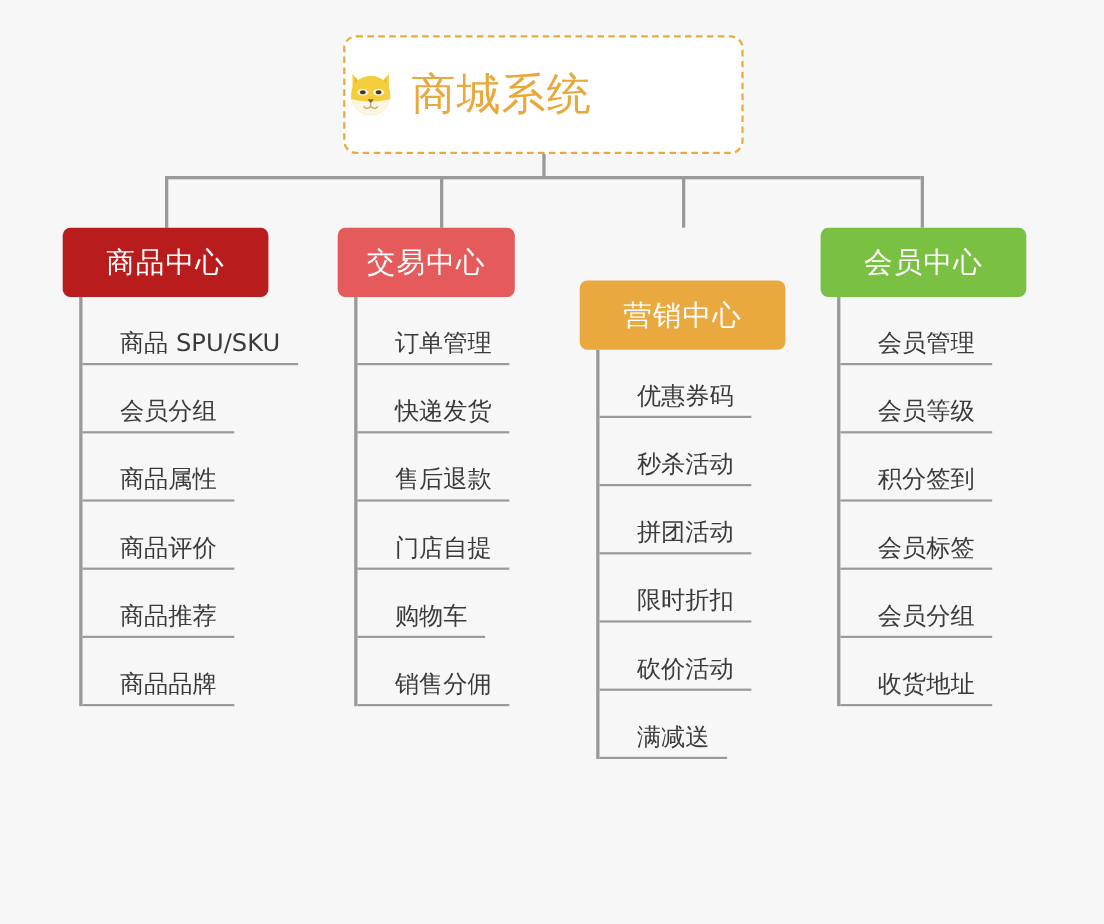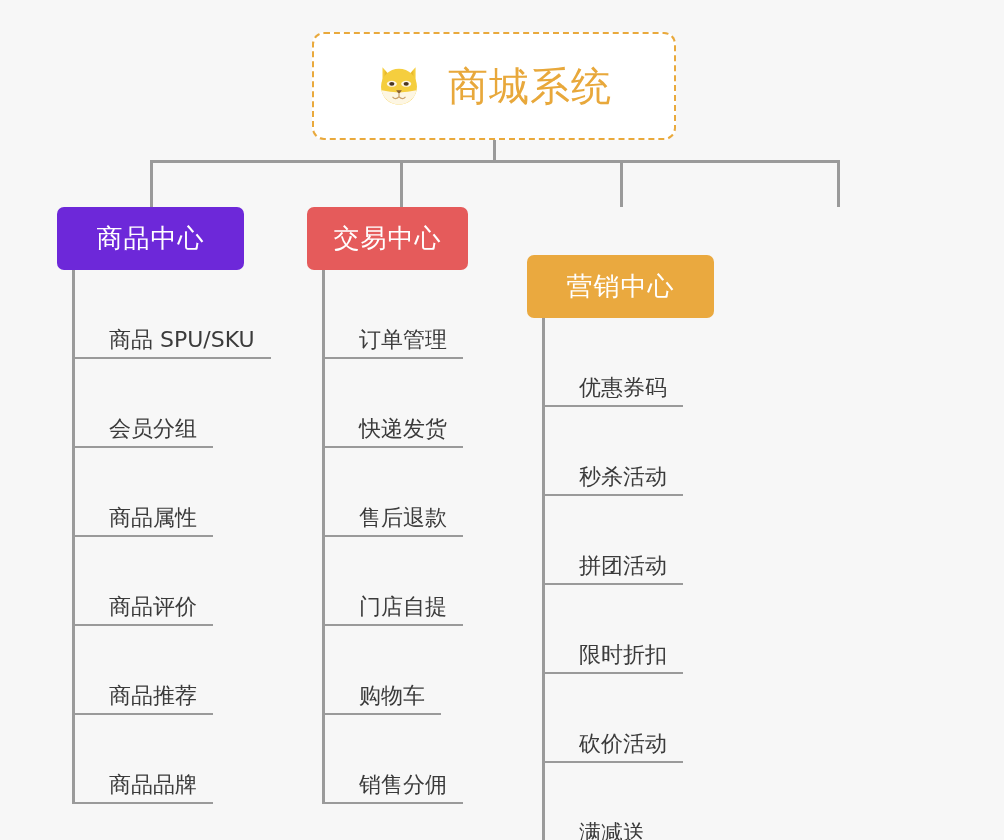--- a/index.html
+++ b/index.html
@@ -26,22 +26,21 @@
     left: 312px;
     top: 32px;
     width: 364px;
     height: 108px;
     box-sizing: border-box;
     background: #ffffff;
     border: 2px dashed #e9a93c;
     border-radius: 12px;
     display: flex;
     align-items: center;
-    justify-content: center;
-    gap: 26px;
+    gap: 14px;
   }
   .root-icon {
     width: 46px;
     height: 46px;
     display: block;
     flex: 0 0 auto;
   }
   .root-title {
     font-size: 40px;
     line-height: 1;
@@ -76,21 +75,21 @@
     white-space: nowrap;
   }
   .cat-body {
     position: relative;
     margin-left: 15px;
     border-left: 3px solid #9a9a9a;
     padding-top: 0;
   }
   .leaf {
     position: relative;
-    height: 89px;
+    height: 62px;
     box-sizing: border-box;
     display: flex;
     align-items: flex-end;
   }
   .leaf-inner {
     display: inline-block;
     border-bottom: 2px solid #9a9a9a;
     padding: 0 16px 5px 34px;
     font-size: 22px;
     color: #3b3b3b;
@@ -126,21 +125,21 @@
   <div class="conn conn-v" style="left:493px; top:140px; height:22px;"></div>
 
   <div class="conn conn-h" style="left:150px; top:160px; width:687px;"></div>
 
   <div class="conn conn-v" style="left:150px; top:160px; height:47px;"></div>
   <div class="conn conn-v" style="left:400px; top:160px; height:47px;"></div>
   <div class="conn conn-v" style="left:620px; top:160px; height:47px;"></div>
   <div class="conn conn-v" style="left:837px; top:160px; height:47px;"></div>
 
   <div class="category" style="left:57px; width:187px;">
-    <div class="cat-header" style="background:#6d28d9; width:187px;">
+    <div class="cat-header" style="background:#b91c1c; width:187px;">
       <span>商品中心</span>
     </div>
     <div class="cat-body">
       <div class="leaf">
           <span class="leaf-inner">商品 SPU/SKU</span>
         </div>
       <div class="leaf">
           <span class="leaf-inner">会员分组</span>
         </div>
       <div class="leaf">
@@ -203,14 +202,39 @@
         </div>
       <div class="leaf">
           <span class="leaf-inner">砍价活动</span>
         </div>
       <div class="leaf">
           <span class="leaf-inner">满减送</span>
         </div>
     </div>
   </div>
 
+  <div class="category" style="left:746px; width:187px;">
+    <div class="cat-header" style="background:#79c043; width:187px;">
+      <span>会员中心</span>
+    </div>
+    <div class="cat-body">
+      <div class="leaf">
+          <span class="leaf-inner">会员管理</span>
+        </div>
+      <div class="leaf">
+          <span class="leaf-inner">会员等级</span>
+        </div>
+      <div class="leaf">
+          <span class="leaf-inner">积分签到</span>
+        </div>
+      <div class="leaf">
+          <span class="leaf-inner">会员标签</span>
+        </div>
+      <div class="leaf">
+          <span class="leaf-inner">会员分组</span>
+        </div>
+      <div class="leaf">
+          <span class="leaf-inner">收货地址</span>
+        </div>
+    </div>
+  </div>
 
 </div>
 
 </body></html>

